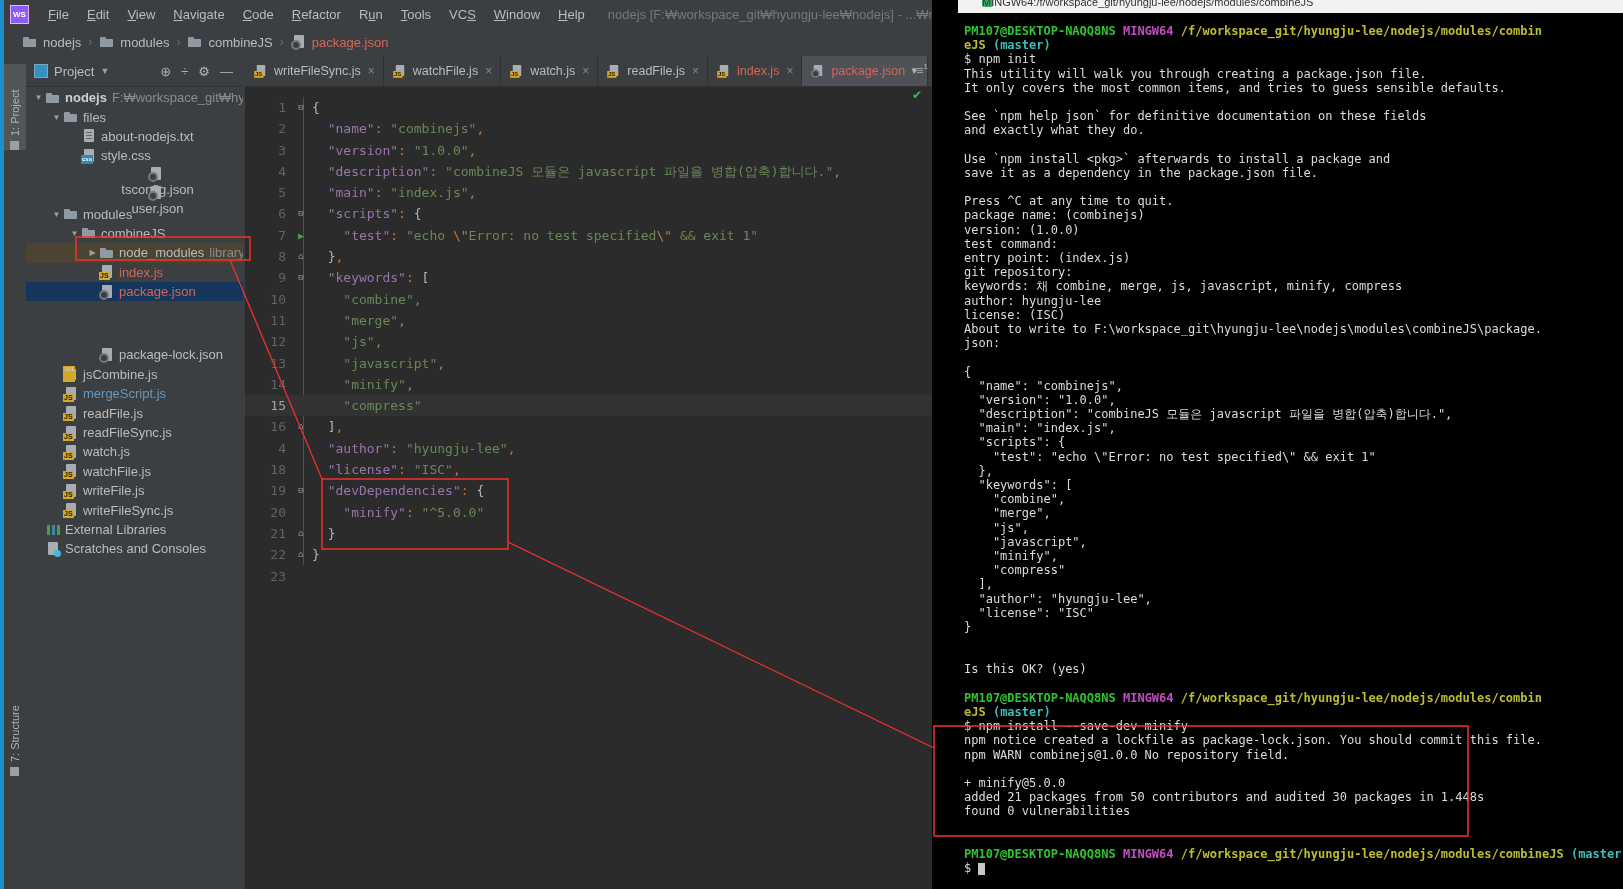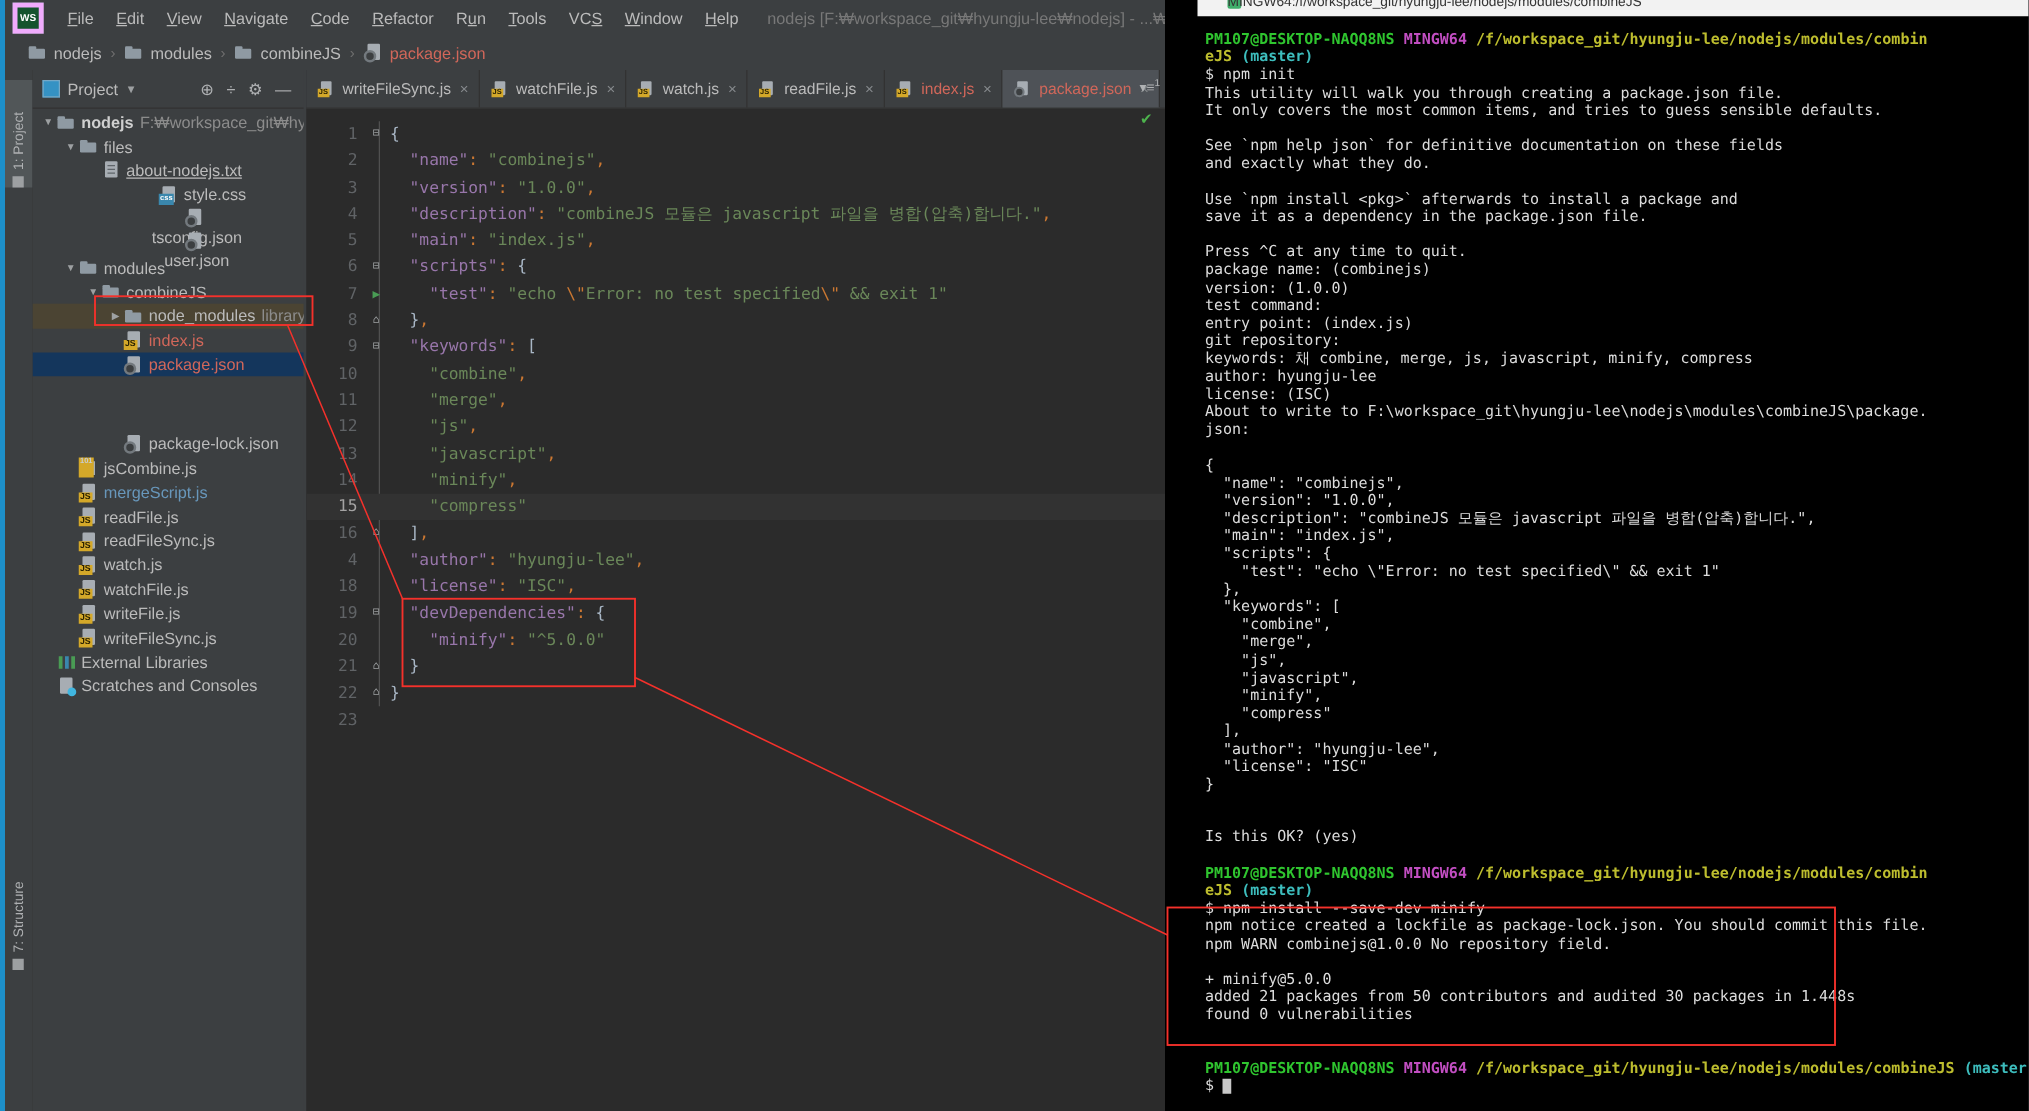--- a/index.html
+++ b/index.html
@@ -2,21 +2,21 @@
 <html style="--accent_blue: #3592c4; --red_file: #d1675a; --blue_file: #6897bb; --annotation_red: #f5312b; --selection_bg: #14365c; --drag_bg: #4b4433; --json_key: #9876aa; --json_string: #6a8759; --json_punct: #a9b7c6; --json_comma: #cc7832; --term_green: #2fc52f; --term_magenta: #c24ec2; --term_yellow: #bdbd2e; --term_cyan: #3dbdbd; --term_fg: #dcdcdc; --editor_bg: #2b2b2b; --panel_bg: #3c3f41; --caret_line: #323232;"><head>
 <meta charset="utf-8">
 <style>
   html,body{margin:0;padding:0;background:#222;}
   .stage{position:relative;width:1623px;height:889px;overflow:hidden;
          background:#3c3f41;font-family:"Liberation Sans",sans-serif;color:#bbbbbb;}
   
   .edge{position:absolute;left:0;top:0;width:4px;height:889px;background:#1d8fc9;}
   .menubar{position:absolute;left:4px;top:0;width:1619px;height:28px;background:#3c3f41;
            display:flex;align-items:center;font-size:13px;}
-  .ws-logo{width:17px;height:17px;margin:0 10px 0 6px;background:#14532d;border:4px solid #f0abfc;
+  .ws-logo{width:17px;height:17px;margin:0 10px 0 6px;background:#8b5cf6;border:1px solid #f0abfc;
            color:#fff;font-size:8px;font-weight:bold;display:flex;align-items:center;justify-content:center;}
   .menu-item{padding:0 9px;color:#bbbbbb;cursor:default;}
   .menu-item u{text-decoration:underline;}
   .win-title{margin-left:14px;color:#787878;white-space:nowrap;overflow:hidden;}
   .breadcrumbs{position:absolute;left:4px;top:28px;width:928px;height:28px;background:#3c3f41;
                display:flex;align-items:center;font-size:13px;padding-left:18px;box-sizing:border-box;}
   .crumb{display:flex;align-items:center;gap:5px;color:#bbbbbb;}
   .crumb.red .clabel{color:var(--red_file);}
   .csep{color:#6e6e6e;margin:0 7px;font-size:12px;}
   
@@ -179,26 +179,26 @@
           <span class="arrow">▼</span>
           <span class="ic ic-folder"></span>
           <span class="lbl">nodejs</span>
           <span class="sfx">F:₩workspace_git₩hyung</span>
         </div>
         <div class="trow " style="padding-left: 24px;">
           <span class="arrow">▼</span>
           <span class="ic ic-folder"></span>
           <span class="lbl">files</span>
         </div>
-        <div class="trow " style="padding-left: 42px; text-decoration: underline;">
+        <div class="trow " style="padding-left: 42px;">
           <span class="arrow"></span>
           <span class="ic ic-page ic-txt"></span>
           <span class="lbl">about-nodejs.txt</span>
         </div>
-        <div class="trow " style="padding-left: 42px; justify-content: center;">
+        <div class="trow " style="padding-left: 42px;">
           <span class="arrow"></span>
           <span class="ic ic-page ic-css"></span>
           <span class="lbl">style.css</span>
         </div>
         <div class="trow " style="padding-left: 42px; flex-direction: column;">
           <span class="arrow"></span>
           <span class="ic ic-page ic-json"></span>
           <span class="lbl">tsconfig.json</span>
         </div>
         <div class="trow " style="padding-left: 42px; flex-direction: column;">

